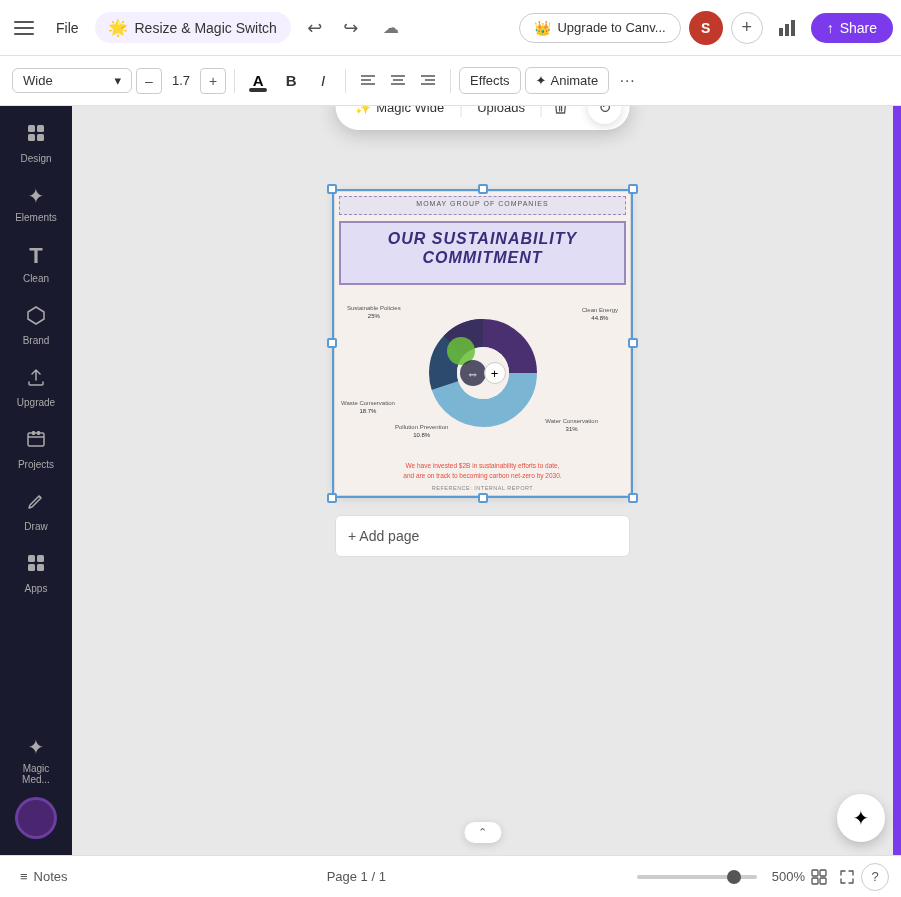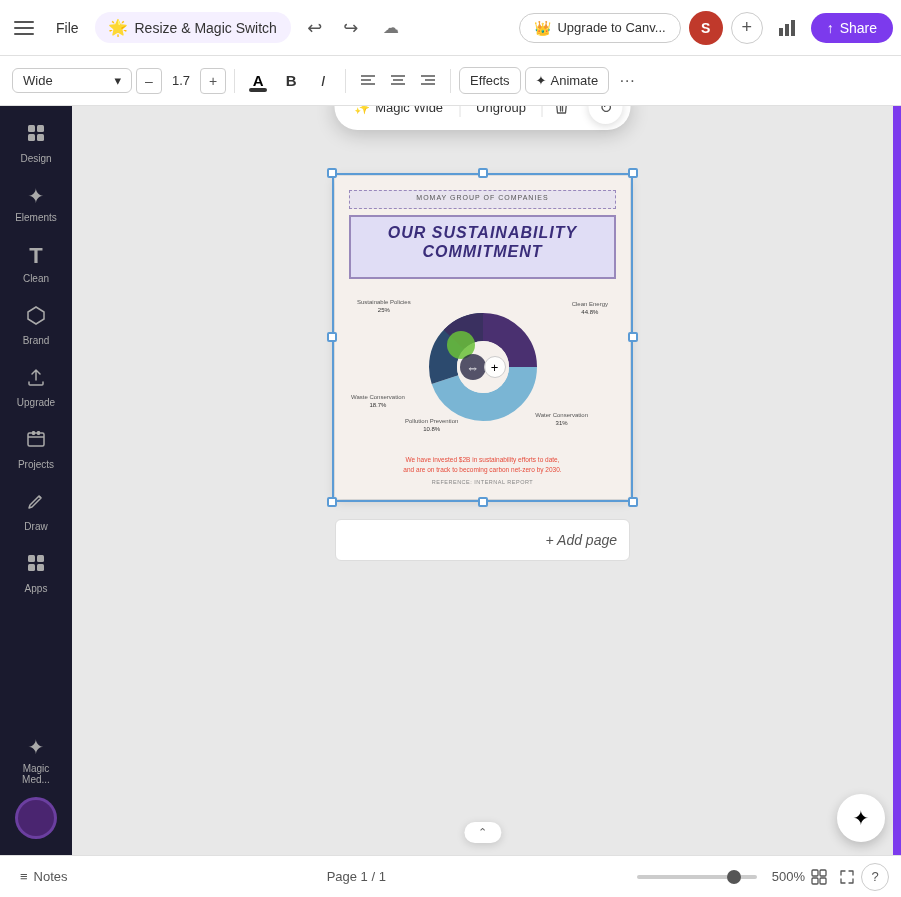--- a/index.html
+++ b/index.html
@@ -126,23 +126,23 @@
       overflow: auto;
       position: relative;
     }
 
     
     .canvas-card {
       background: #f5f0ec;
       width: 295px;
       border-radius: 4px;
       position: relative;
-      padding: 14px;
+      padding: 4px;
       box-shadow: 0 2px 12px rgba(0,0,0,0.15);
-      margin-top: 40px;
+      margin-top: 56px;
     }
     .selection-border {
       position: absolute;
       top: -3px; left: -3px; right: -3px; bottom: -3px;
       border: 2px solid #5b9bd5;
       border-radius: 5px;
       pointer-events: none;
     }
     .selection-handle {
       position: absolute;
@@ -207,25 +207,24 @@
     }
 
     
     .add-page-btn {
       margin-top: 20px;
       width: 295px;
       padding: 12px;
       background: #fff;
       border: 1px solid #ddd;
       border-radius: 6px;
-      text-align: right;
+      text-align: left;
       cursor: pointer;
       font-size: 14px;
       color: #555;
-      font-style: italic;
     }
 
     
     .right-panel {
       width: 8px;
       background: #7c3aed;
       flex-shrink: 0;
     }
 
     
@@ -444,21 +443,21 @@
   <div class="canvas-area">
 
     <div style="position:relative;">
 
       <div class="floating-toolbar" style="top:-52px;">
         <div class="ft-magic-write">
           <span>✨</span>
           <span>Magic Wide</span>
         </div>
         <div class="ft-divider"></div>
-        <div class="ft-ungroup">Ungroup</div>
+        <div class="ft-ungroup">Uploads</div>
         <div class="ft-divider"></div>
         <div class="ft-delete">
           <svg width="18" height="18" viewBox="0 0 18 18" fill="none">
             <path d="M3 5h12M7 5V3h4v2M8 8v5M10 8v5M4 5l1 10h8l1-10" stroke="#555" stroke-width="1.3" stroke-linecap="round" stroke-linejoin="round"></path>
           </svg>
         </div>
         <div style="width:4px;"></div>
 
         <div style="
           width:34px;height:34px;background:#fff;border-radius:50%;

